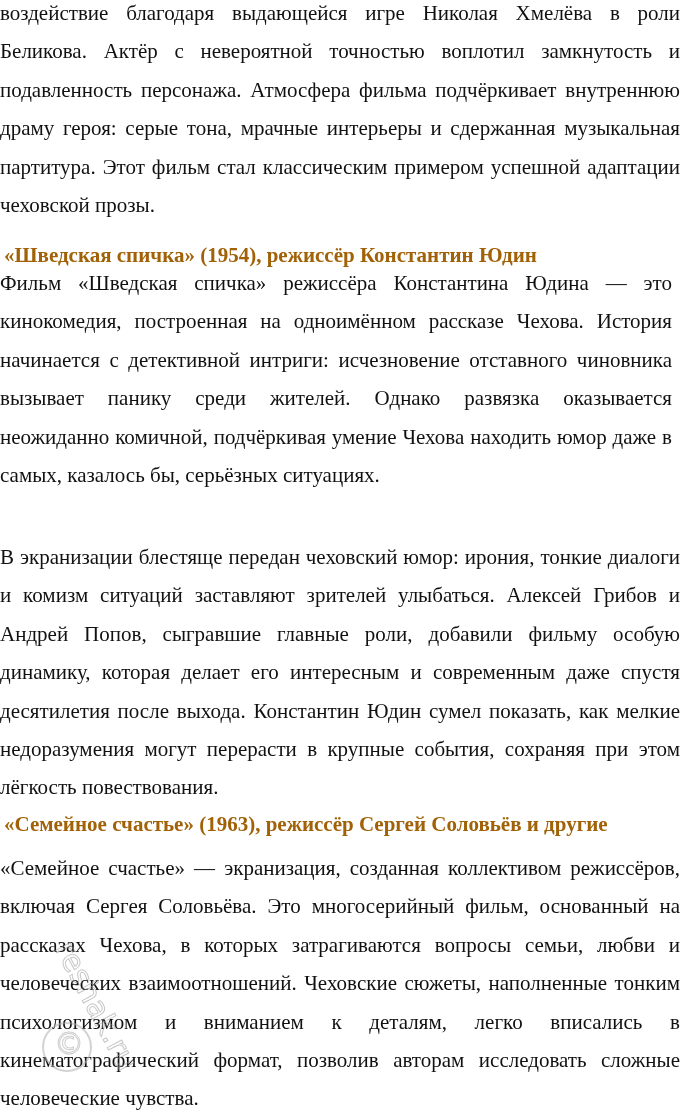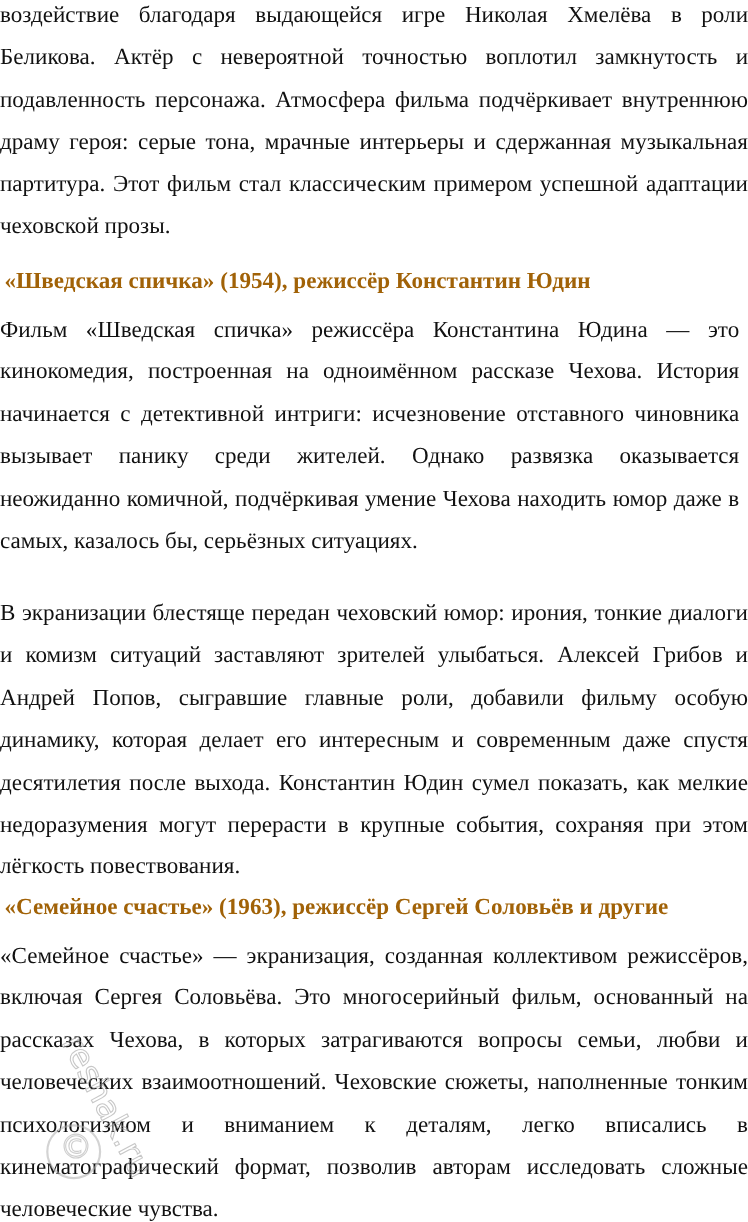--- a/index.html
+++ b/index.html
@@ -34,21 +34,21 @@
   .heading {
     margin: 4px;
     padding: 0;
     font-size: 21px;
     line-height: 38px;
     font-weight: bold;
     color: #a16207;
   }
   #p1 { position: absolute; top: -6px; left: 0; width: 680px; }
   #h1 { position: absolute; top: 232px; left: 0; width: 680px; }
-  #p2 { position: absolute; top: 280px; left: 0; width: 672px; }
+  #p2 { position: absolute; top: 264px; left: 0; width: 672px; }
   #p3 { position: absolute; top: 538px; left: 0; width: 680px; }
   #h2 { position: absolute; top: 801px; left: 0; width: 680px; }
   #p4 { position: absolute; top: 849px; left: 0; width: 680px; }
 
   .watermark {
     position: absolute;
     left: 18px;
     top: 958px;
     width: 120px;
     height: 140px;

